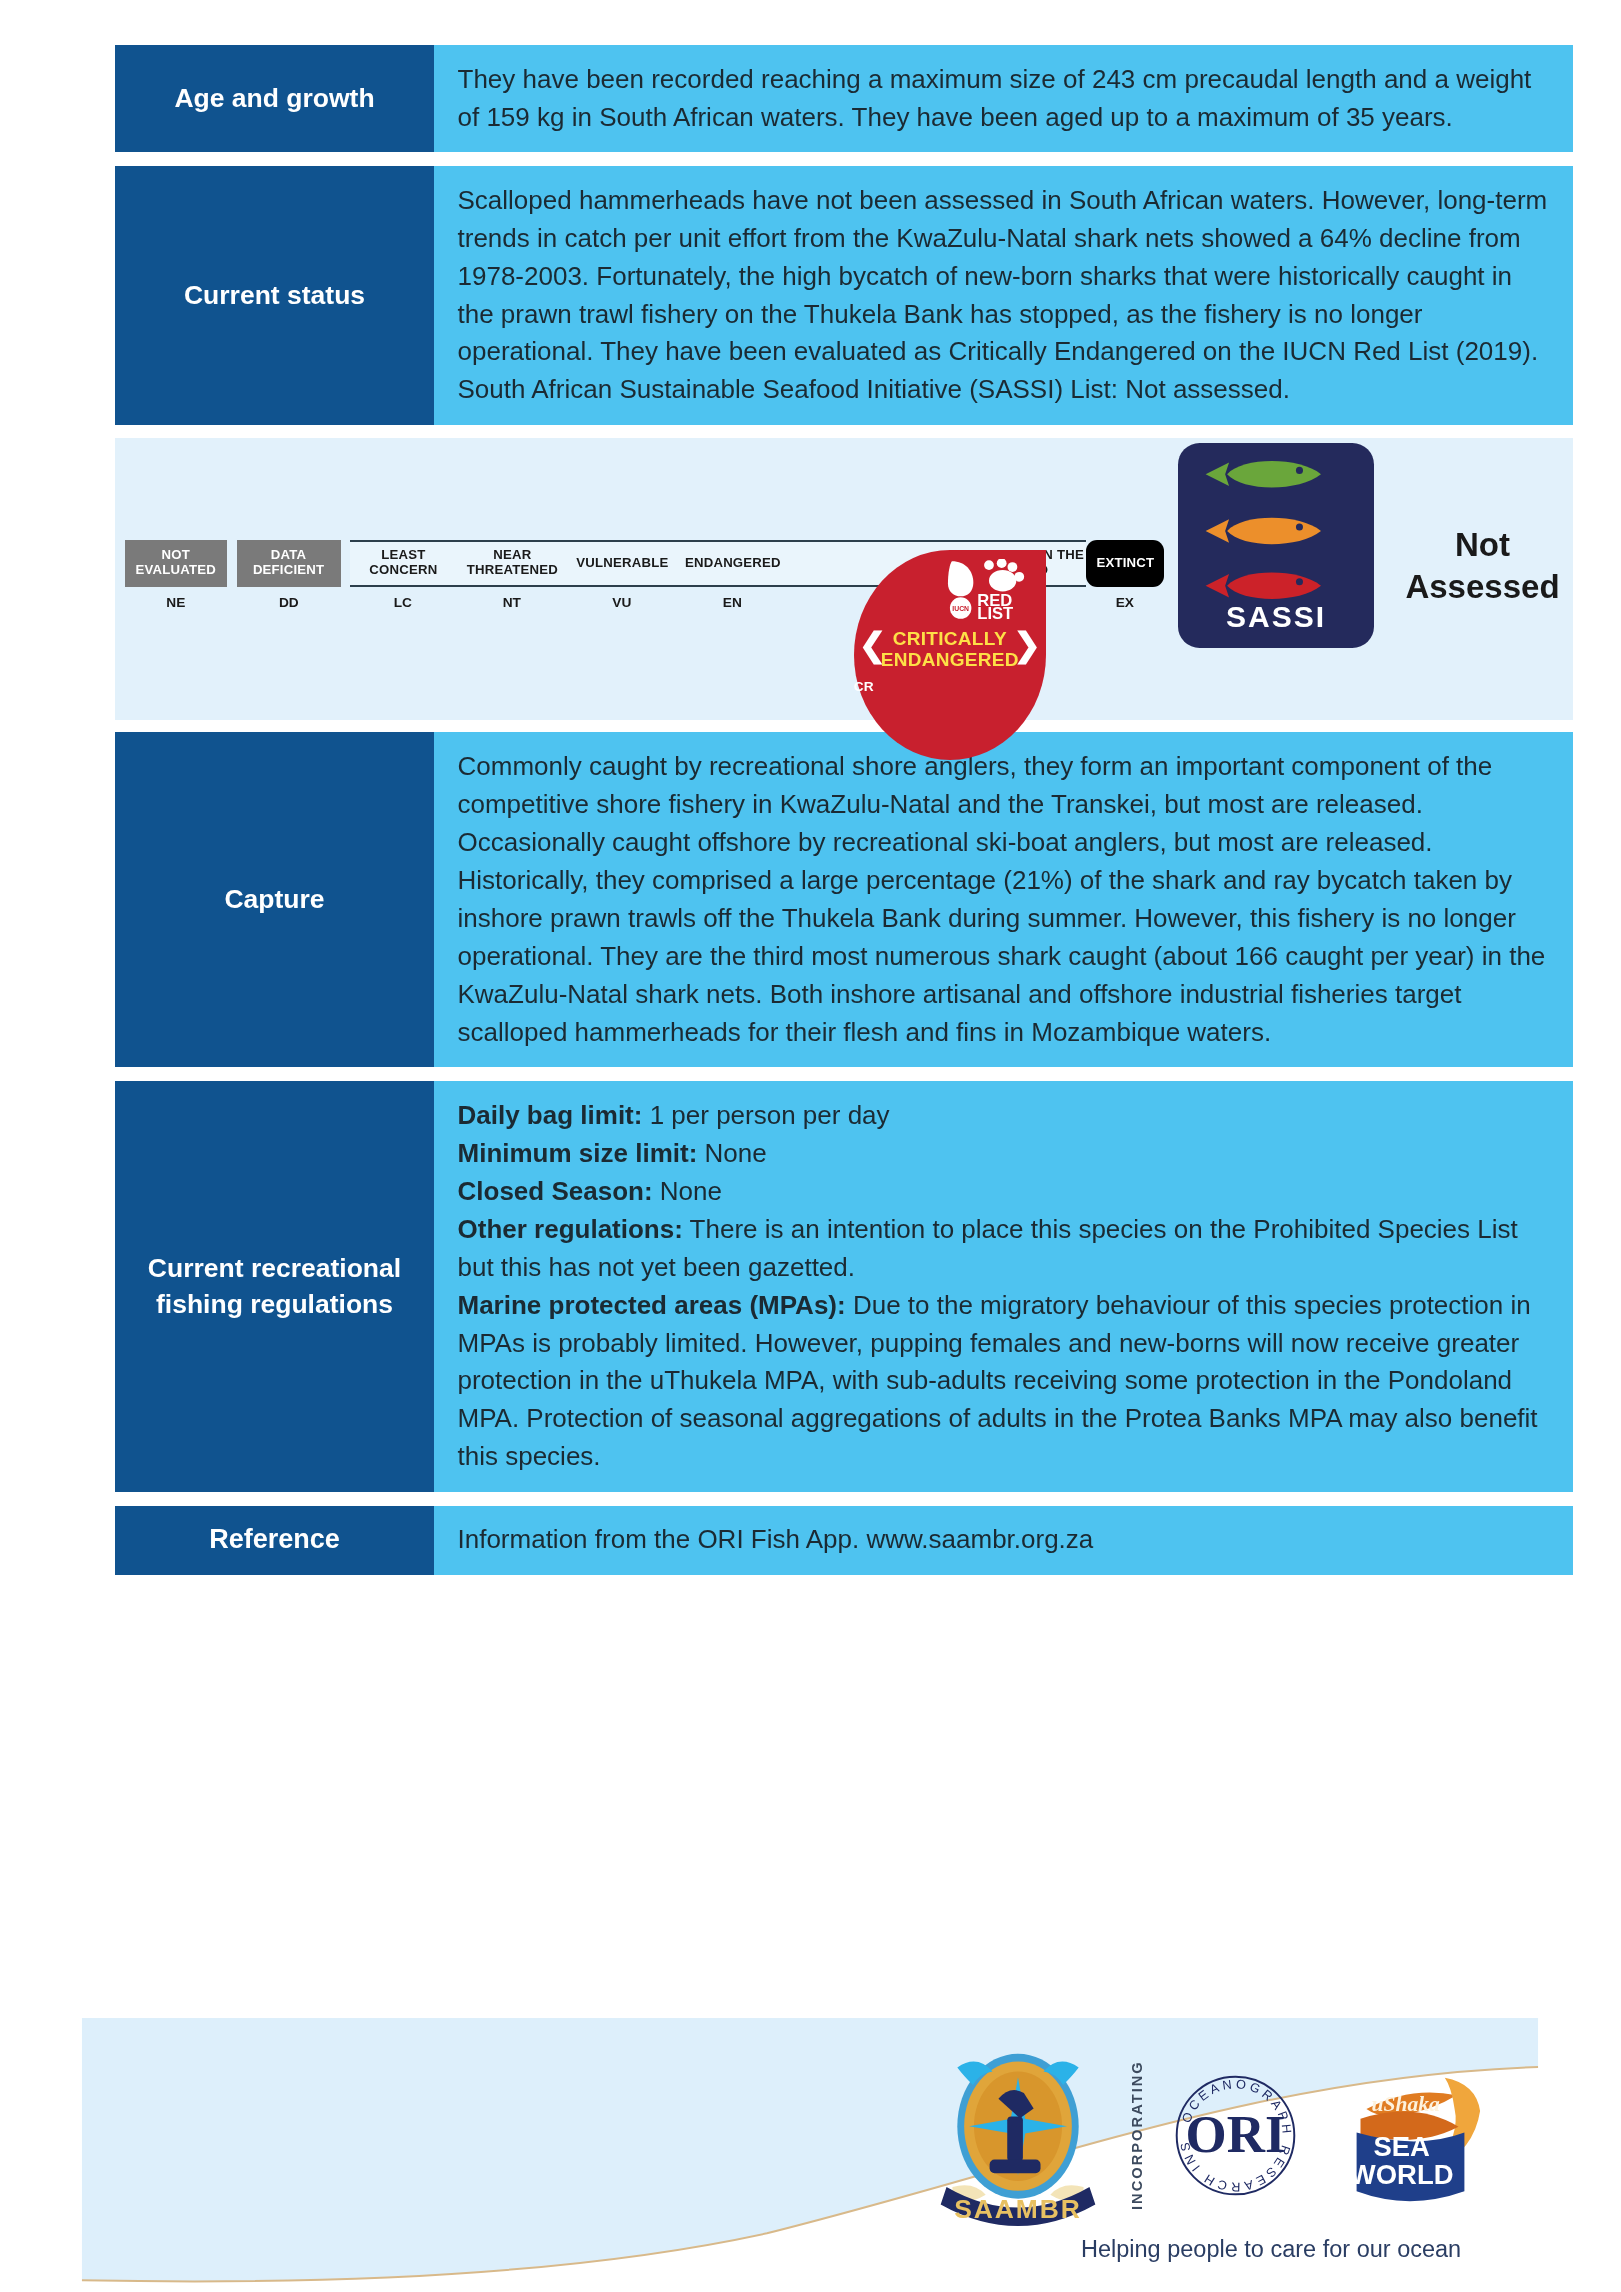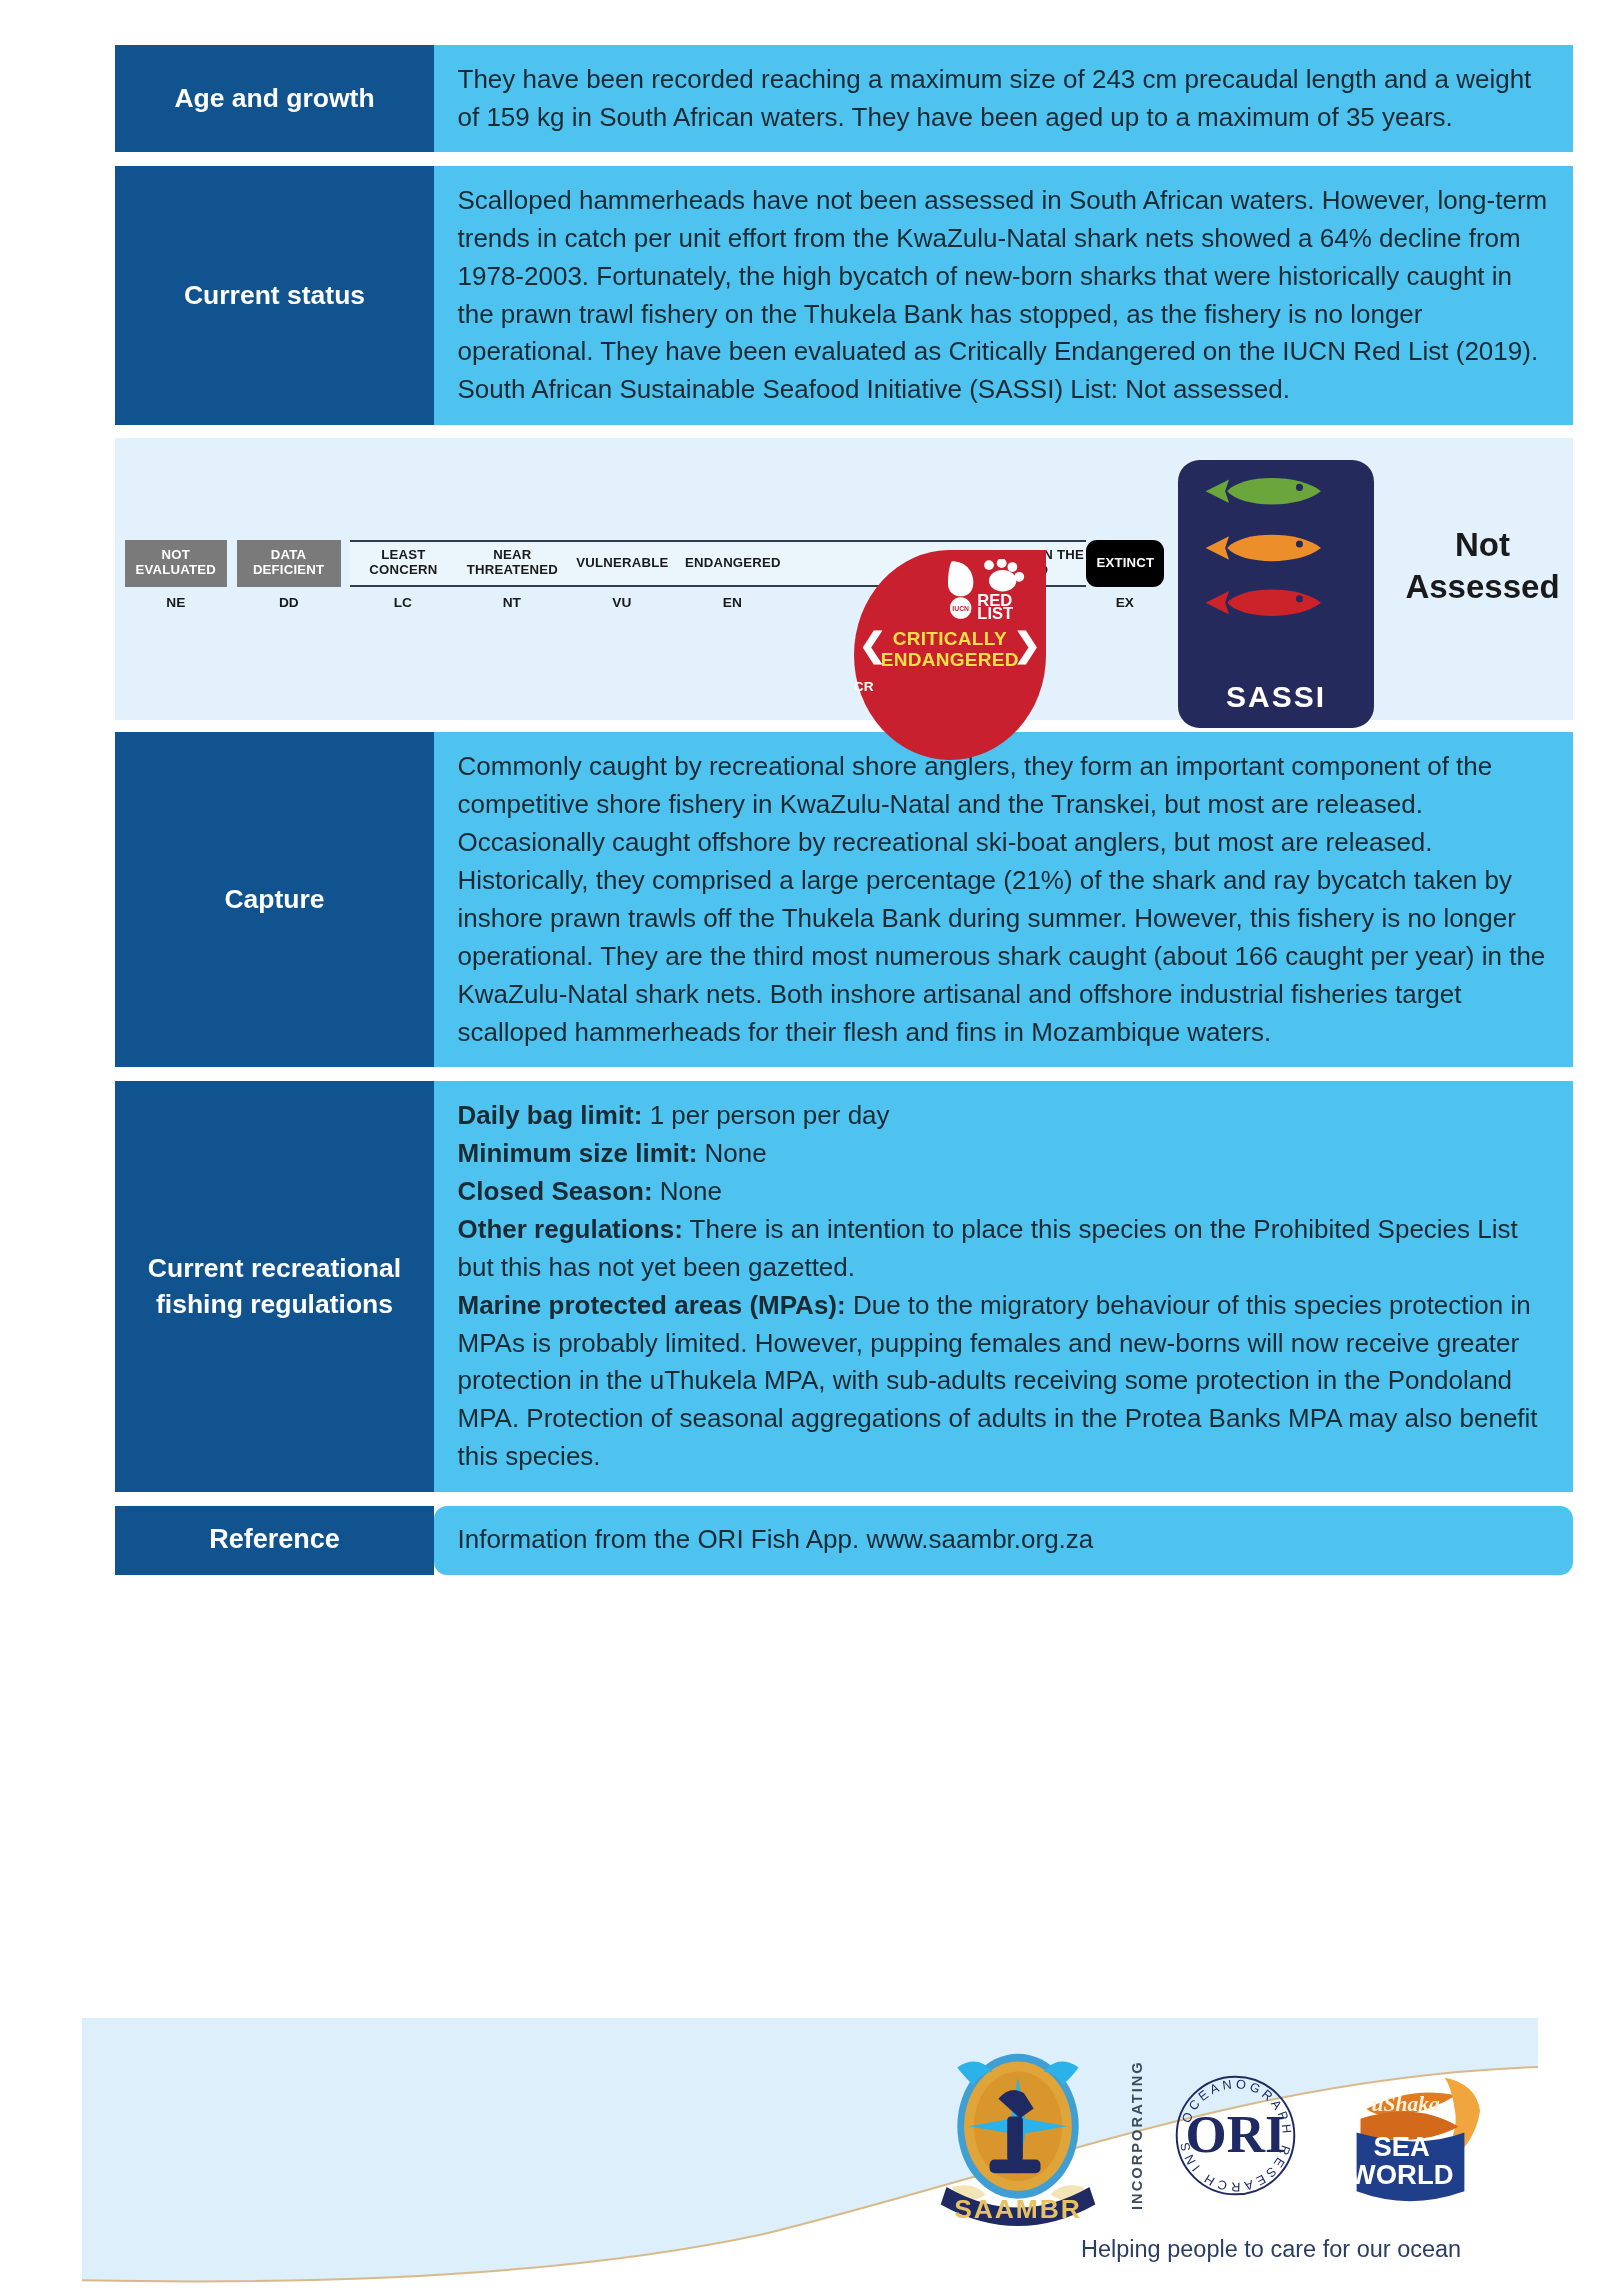--- a/index.html
+++ b/index.html
@@ -144,23 +144,23 @@
     top: 78px;
     line-height: 1;
   }
   .chev.l { left: 4.9px; }
   .chev.r { right: 4.9px; }
 
   
   .sassi-card {
     position: absolute;
     left: 1063px;
-    top: 22px;
+    top: 5px;
     width: 196px;
-    height: 268px;
+    height: 205px;
     background: #242a5c;
     border-radius: 21.6px;
   }
   .sassi-card .sassi-word {
     position: absolute;
     bottom: 13.7px;
     left: 0; right: 0;
     text-align: center;
     color: #ffffff;
     font-weight: bold;
@@ -340,21 +340,21 @@
         <b>Other regulations:</b><span> There is an intention to place this species on the Prohibited Species List but this has not yet been gazetted.</span>
       </p>
       <p>
         <b>Marine protected areas (MPAs):</b><span> Due to the migratory behaviour of this species protection in MPAs is probably limited. However, pupping females and new-borns will now receive greater protection in the uThukela MPA, with sub-adults receiving some protection in the Pondoland MPA. Protection of seasonal aggregations of adults in the Protea Banks MPA may also benefit this species.</span>
       </p>
     </div>
   </div>
 
   <div class="row">
     <div class="label-cell" style="font-size:27px;">Reference</div>
-    <div class="body-cell" style="display:flex;align-items:center;border-radius:13px;">Information from the ORI Fish App.  www.saambr.org.za</div>
+    <div class="body-cell" style="display:flex;align-items:center;">Information from the ORI Fish App.  www.saambr.org.za</div>
   </div>
 
   <div class="footer">
     <svg class="footer-wave" width="1458" height="274" viewBox="0 0 1488 280">
       <path d="M0 0 H1488 V50 C1200 60 980 150 700 220 C480 268 200 272 0 268 Z" fill="#ddeffb"></path>
       <path d="M0 268 C200 272 480 268 700 220 C980 150 1200 60 1488 50" fill="none" stroke="#d8b98a" stroke-width="2"></path>
     </svg>
 
     <div class="logos">
 

